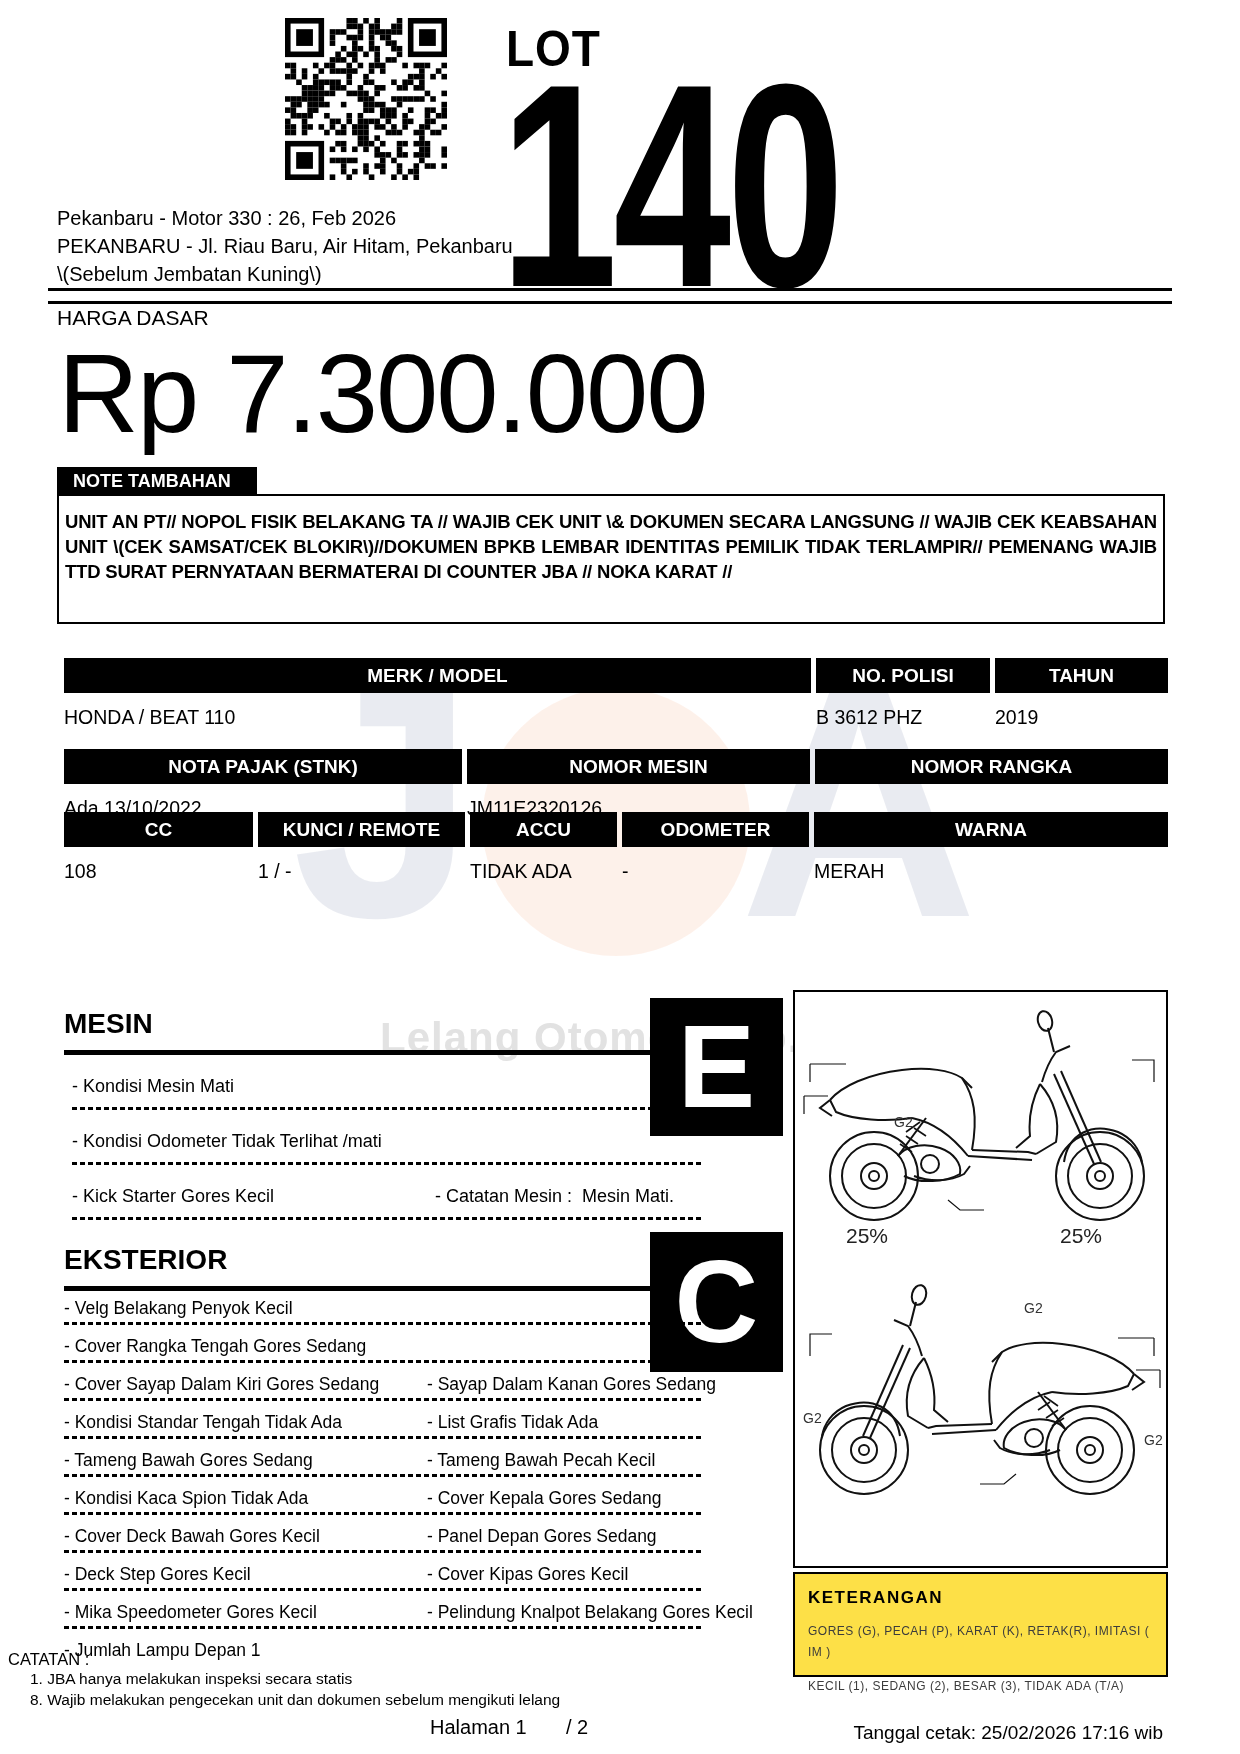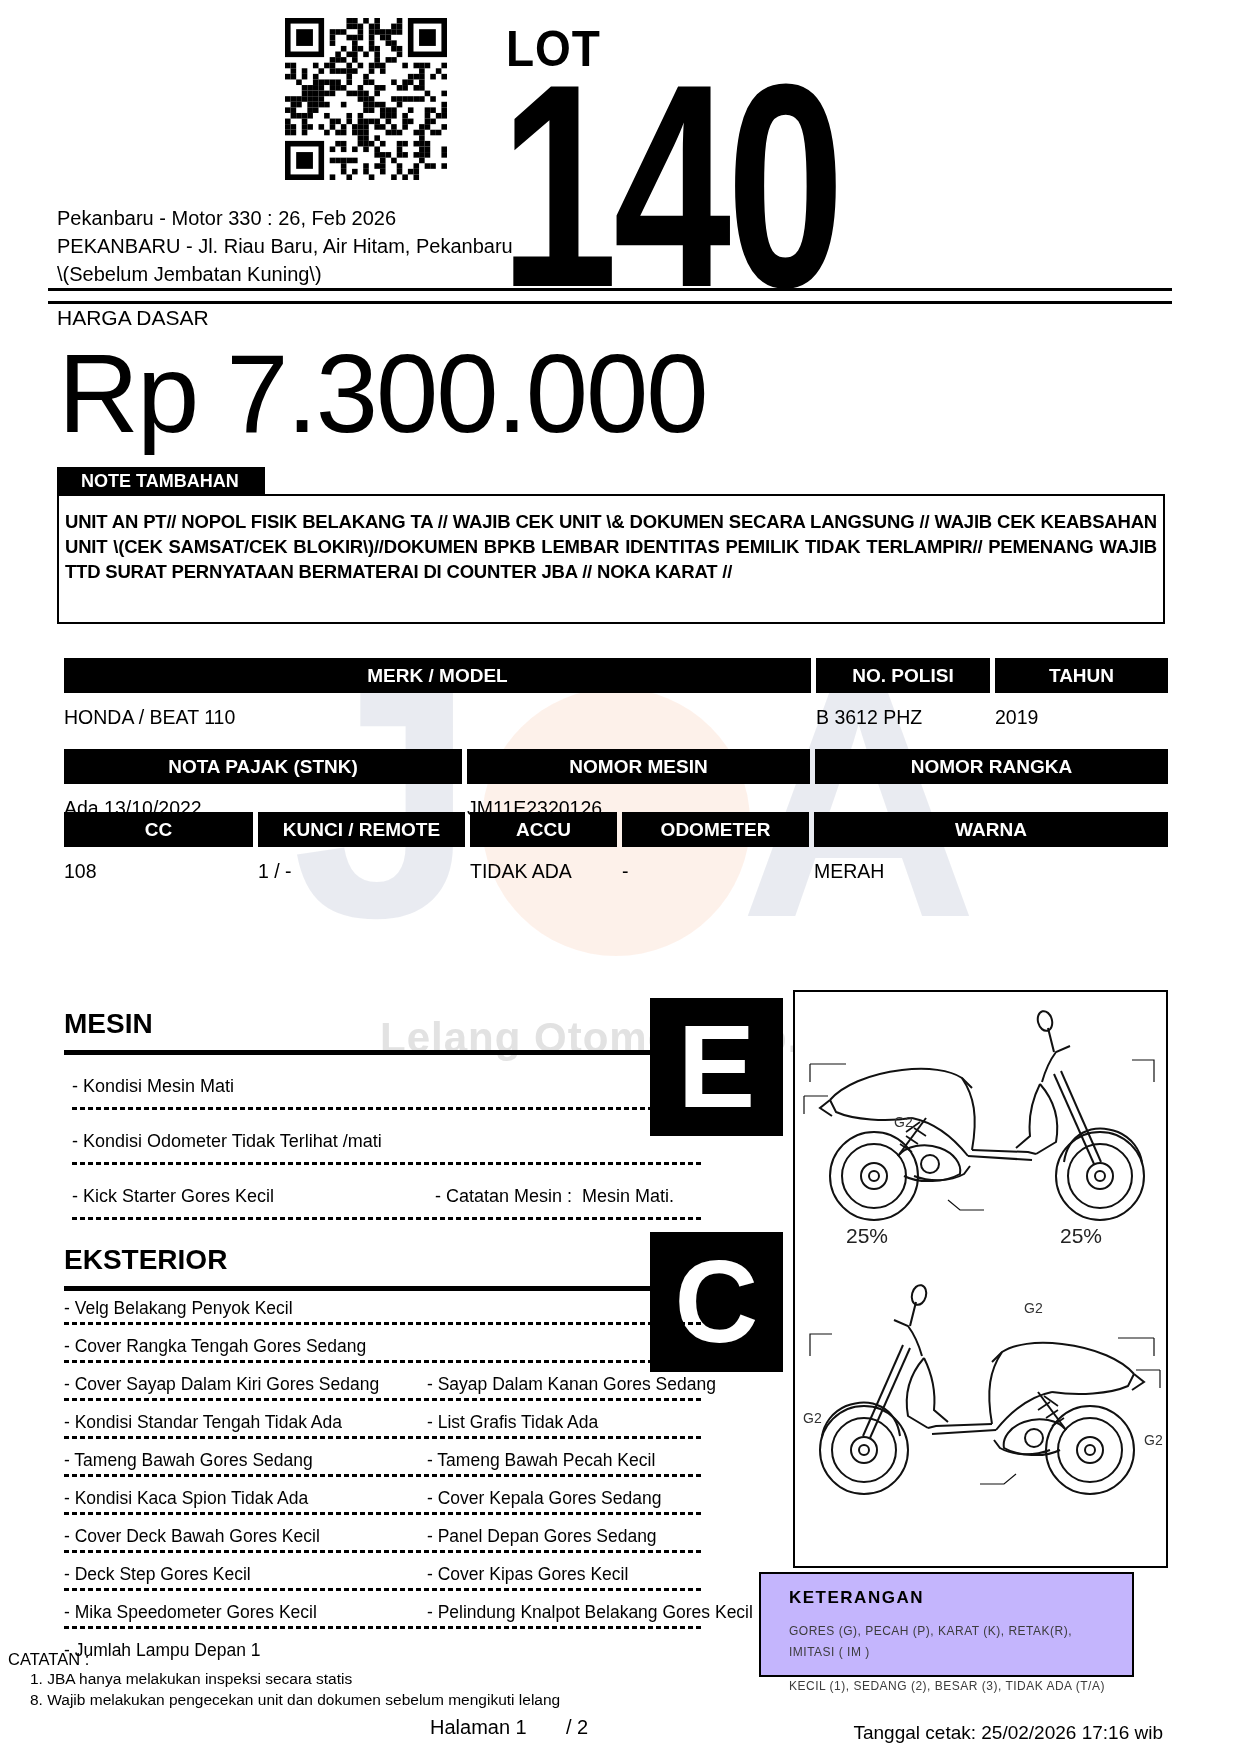--- a/index.html
+++ b/index.html
@@ -25,21 +25,21 @@
   .rule2{position:absolute;left:48px;top:288px;width:1124px;height:10px;
          border-top:3px solid #000;border-bottom:3px solid #000;}
 
   
   .harga-label{position:absolute;left:57px;top:306px;font-size:21px;}
   .harga-value{position:absolute;left:58px;top:338px;font-size:112px;line-height:112px;
                letter-spacing:-2px;white-space:nowrap;}
 
   
   .note-label{position:absolute;left:57px;top:467px;width:184px;height:28px;background:#000;
-              color:#fff;font-size:18px;font-weight:bold;line-height:28px;padding-left:24px;z-index:2;}
+              color:#fff;font-size:18px;font-weight:bold;line-height:28px;padding-left:16px;z-index:2;}
   .note-box{position:absolute;left:57px;top:494px;width:1108px;height:130px;border:2.5px solid #000;
             box-sizing:border-box;}
   .note-text{padding:13px 6px;font-size:18.5px;font-weight:bold;line-height:25px;
              text-align:justify;letter-spacing:-0.2px;}
 
   
   .spec-grid{position:absolute;left:64px;width:1104px;display:grid;gap:5px;}
   .g1{grid-template-columns:747px 174px 1fr;}
   .g2c{grid-template-columns:398px 343px 1fr;margin-top:12px;}
   .g3{grid-template-columns:189px 207px 147px 187px 1fr;}
@@ -63,22 +63,22 @@
   .dots{position:absolute;left:0;right:0;height:3px;
         background-image:repeating-linear-gradient(90deg,#000 0 5px,transparent 5px 8px);}
   .mesin-rows .dots{top:31px;}
   .eks-rows .dots{top:24px;}
 
   
   .diagram-box{position:absolute;left:793px;top:990px;width:375px;height:578px;
                border:2px solid #000;box-sizing:border-box;background:#fff;}
   .diagram-label{position:absolute;font-size:21px;color:#222;}
   .g2-label{position:absolute;font-size:14px;color:#333;}
-  .keterangan-box{position:absolute;left:759px;top:1572px;width:375px;height:105px;
-                  border:2.5px solid #000;box-sizing:border-box;padding:14px 14px 0 28px;background:#c4b5fd;}
+  .keterangan-box{position:absolute;left:793px;top:1572px;width:375px;height:105px;
+                  border:2.5px solid #000;box-sizing:border-box;padding:14px 14px 0 13px;background:#fde047;}
   .ket-title{font-size:17px;font-weight:bold;letter-spacing:1.5px;}
   .ket-line{font-size:12px;color:#3c3c3c;letter-spacing:0.5px;line-height:21px;margin-top:13px;}
   .ket-line:first-of-type{margin-top:7px;}
 
   
   .catatan{position:absolute;left:8px;top:1650px;}
   .cat-title{font-size:16.5px;}
   .cat-item{font-size:15.5px;line-height:20.5px;margin-left:22px;}
   .foot-page{position:absolute;left:430px;top:1716px;font-size:20px;}
   .foot-of{position:absolute;left:566px;top:1716px;font-size:20px;}

